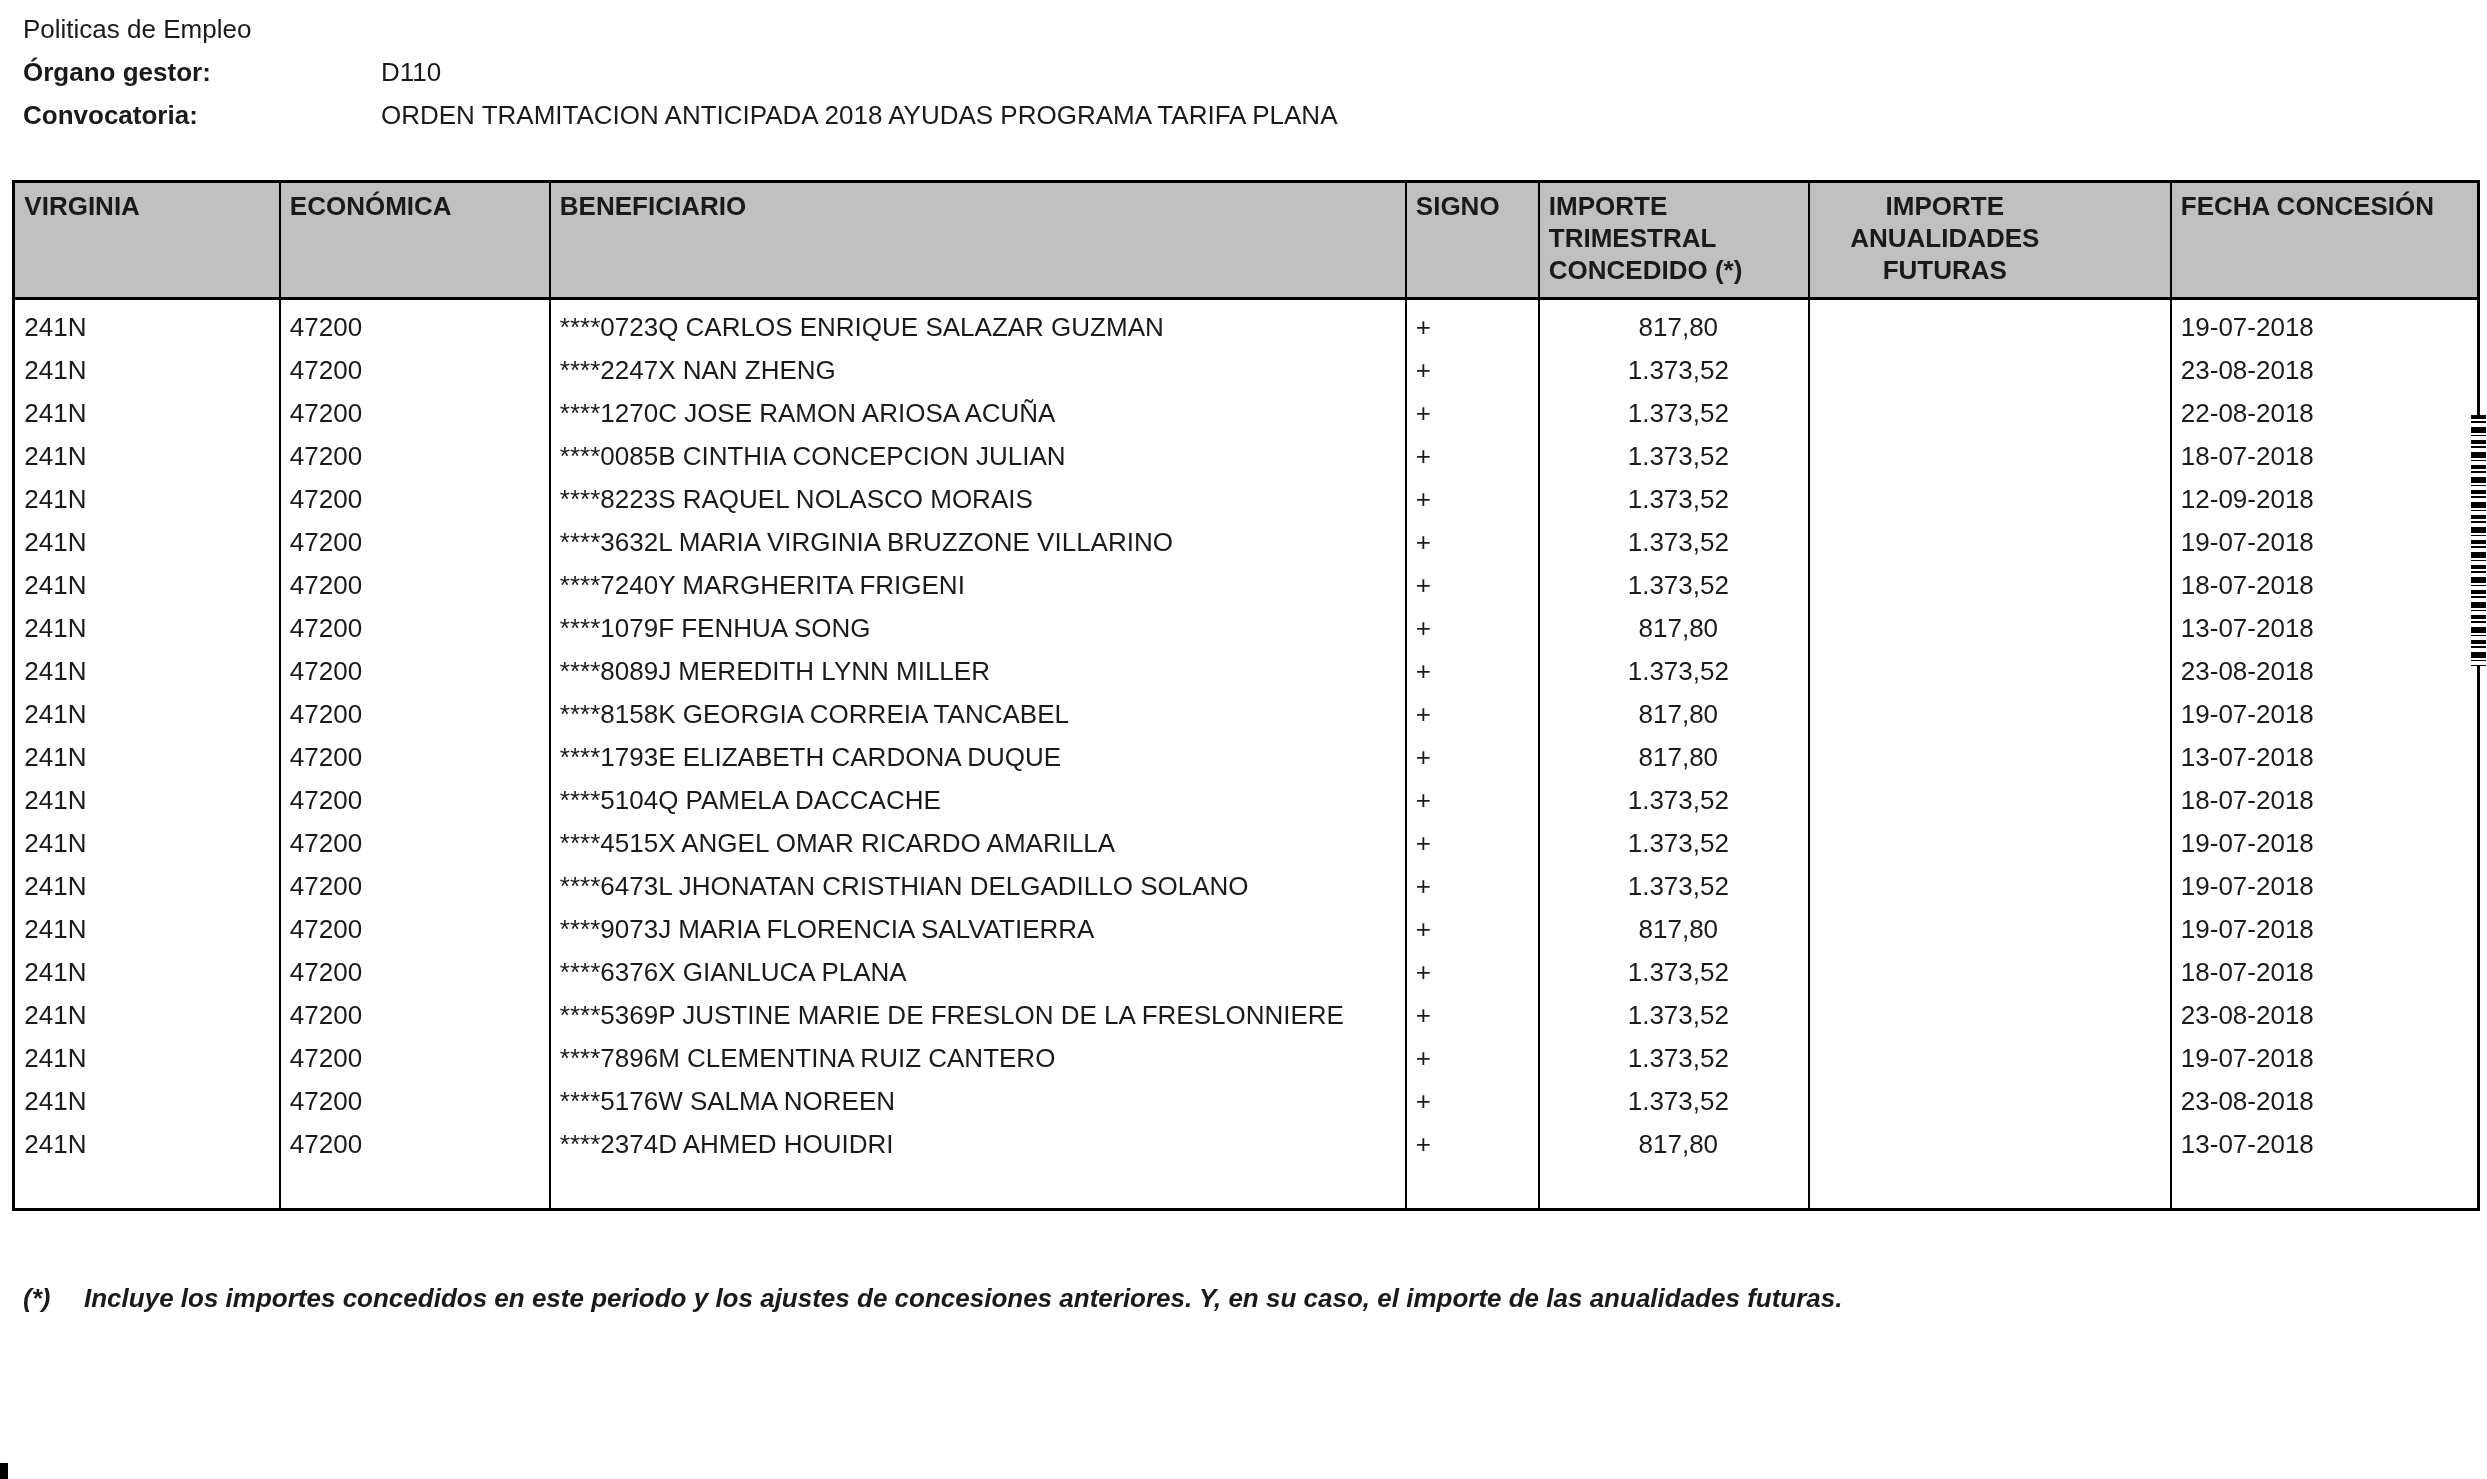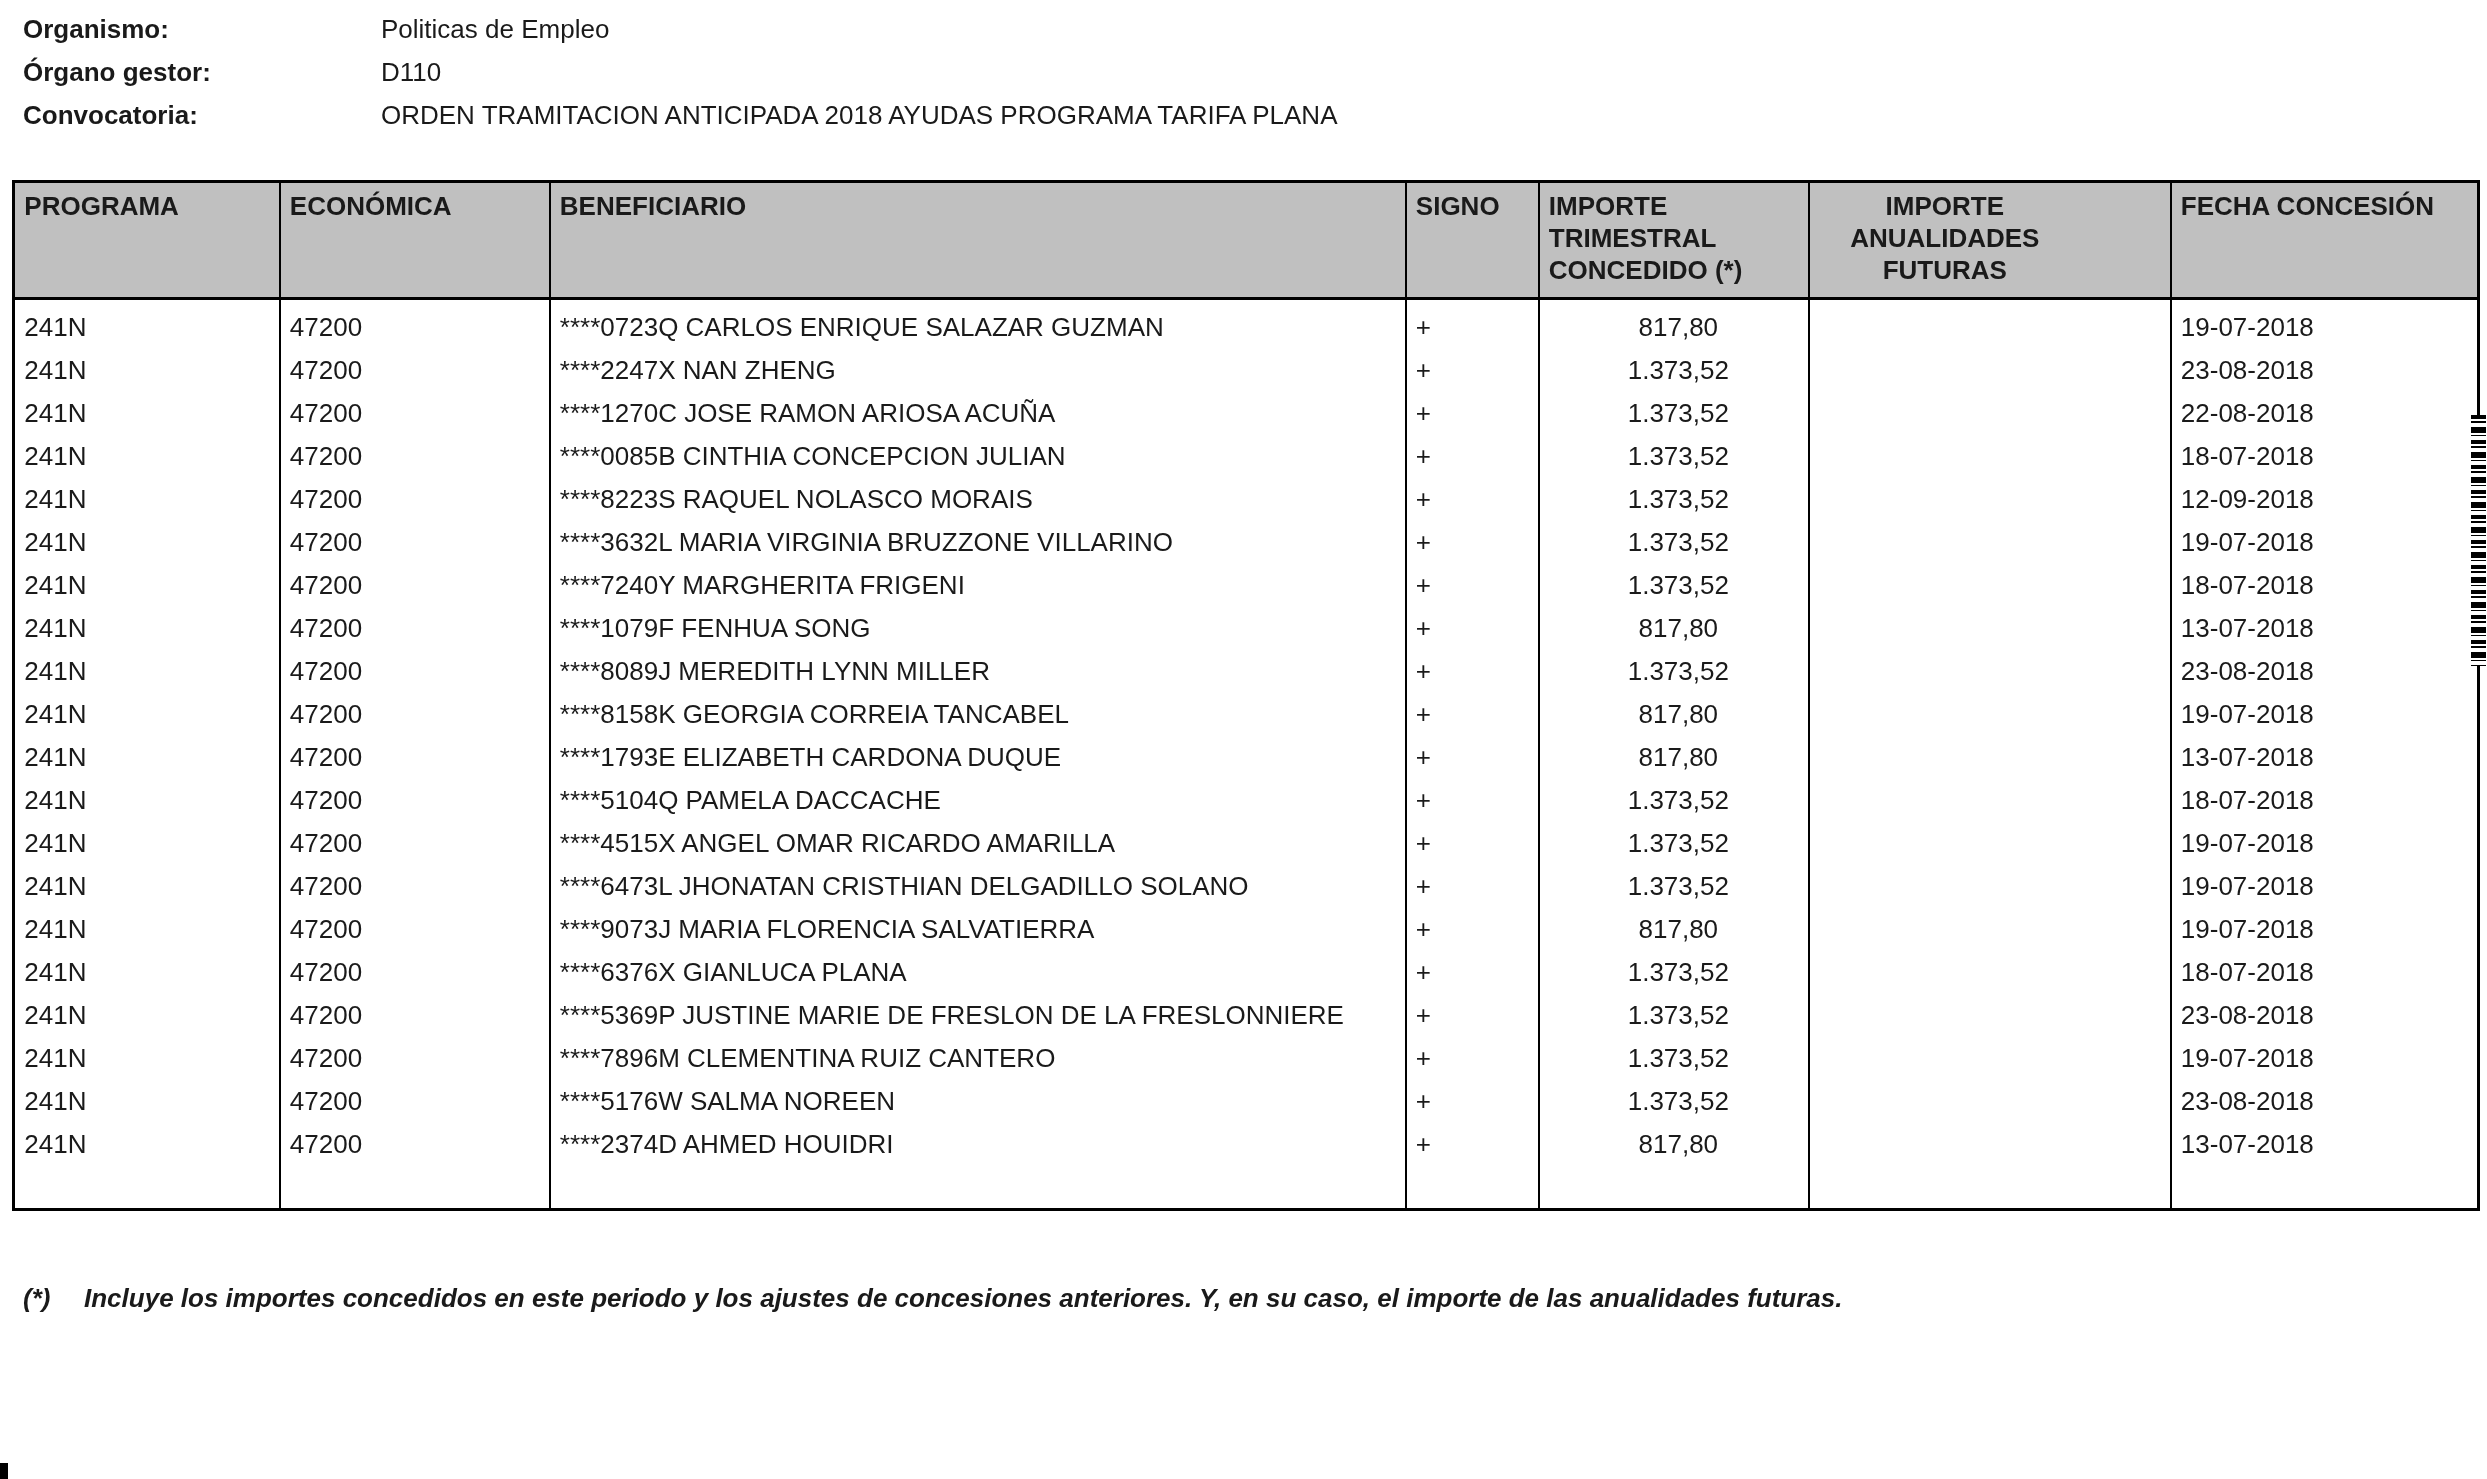--- a/index.html
+++ b/index.html
@@ -93,21 +93,20 @@
     background: #000;
   }
 </style>
 </head>
 <body>
 
 <div class="page">
 
   <div class="meta">
     <div class="meta-row">
-      <span class="meta-label">Organismo:</span>
       <span class="meta-value">Politicas de Empleo</span>
     </div>
     <div class="meta-row">
       <span class="meta-label">Órgano gestor:</span>
       <span class="meta-value">D110</span>
     </div>
     <div class="meta-row">
       <span class="meta-label">Convocatoria:</span>
       <span class="meta-value">ORDEN TRAMITACION ANTICIPADA 2018 AYUDAS PROGRAMA TARIFA PLANA</span>
     </div>
@@ -118,21 +117,21 @@
       <col class="c-programa">
       <col class="c-economica">
       <col class="c-beneficiario">
       <col class="c-signo">
       <col class="c-importe">
       <col class="c-anualidades">
       <col class="c-fecha">
     </colgroup>
     <thead>
       <tr>
-        <th class="col-programa">PROGRAMA</th>
+        <th class="col-programa">VIRGINIA</th>
         <th class="col-economica">ECONÓMICA</th>
         <th class="col-beneficiario">BENEFICIARIO</th>
         <th class="col-signo">SIGNO</th>
         <th class="col-importe">IMPORTE TRIMESTRAL CONCEDIDO (*)</th>
         <th class="col-anualidades">IMPORTE ANUALIDADES FUTURAS</th>
         <th class="col-fecha">FECHA CONCESIÓN</th>
       </tr>
     </thead>
     <tbody id="table-body">
         <tr>

